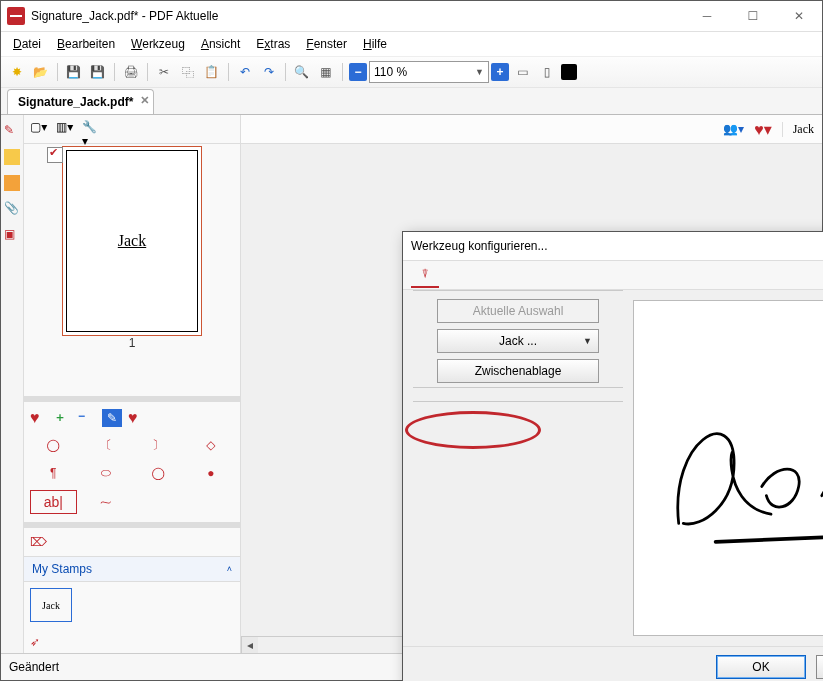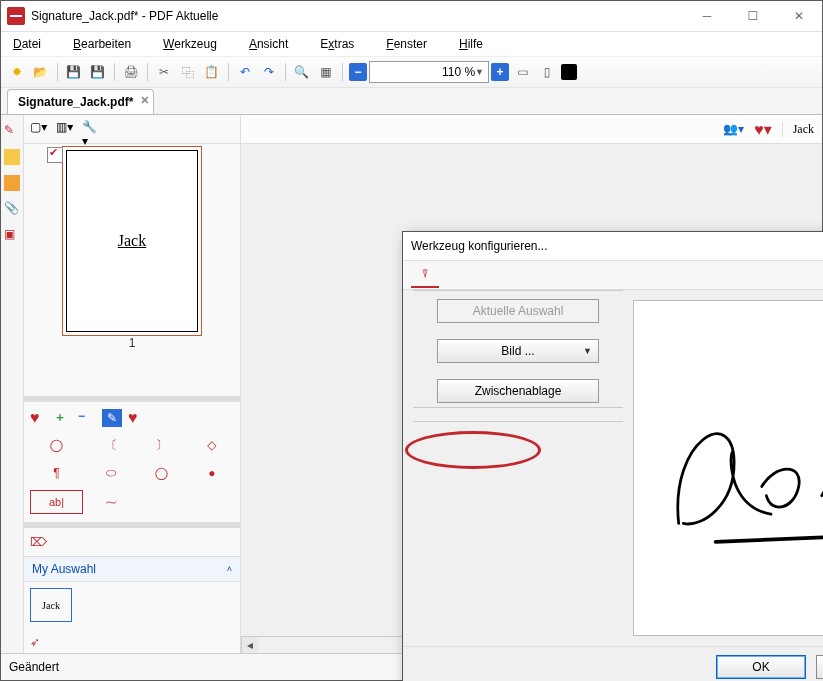--- a/index.html
+++ b/index.html
@@ -3,28 +3,28 @@
 <meta charset="utf-8">
 <style>
 html,body{margin:0;padding:0;font-family:"Segoe UI",Tahoma,sans-serif;font-size:12px;color:#000;background:#fff;}
 .window{width:823px;height:681px;border:1px solid #5a5a5a;display:flex;flex-direction:column;background:#fff;box-sizing:border-box;}
 .titlebar{height:30px;display:flex;align-items:center;background:#fff;border-bottom:1px solid #e0e0e0;}
 .titlebar .icon{width:18px;height:18px;margin:0 6px;background:#c1272d;border-radius:2px;position:relative;}
 .titlebar .icon:before{content:"";position:absolute;left:3px;top:8px;right:3px;border-top:2px solid #fff;}
 .titlebar .title{flex:0 0 auto;color:#000;}
 .titlebar .spacer{flex:1;}
 .winbtn{width:46px;height:30px;display:flex;align-items:center;justify-content:center;color:#666;}
-.menubar{height:24px;display:flex;align-items:center;padding:0 6px;gap:20px;border-bottom:1px solid #eee;}
+.menubar{height:24px;display:flex;align-items:center;padding:0 6px;gap:4px;border-bottom:1px solid #eee;}
 .menuitem{padding:2px 6px;}
 .menuitem u{text-decoration:underline;}
 .toolbar{height:30px;display:flex;align-items:center;padding:0 6px;gap:4px;border-bottom:1px solid #e5e5e5;background:linear-gradient(#fdfdfd,#f3f3f3);}
 .tbtn{width:20px;height:20px;display:flex;align-items:center;justify-content:center;border-radius:2px;color:#555;}
 .tsep{width:1px;height:18px;background:#ccc;margin:0 2px;}
 .zoombox{display:flex;align-items:center;gap:2px;}
-.zoomsel{width:110px;height:20px;border:1px solid #999;background:#fff;display:flex;align-items:center;padding:0 4px;font-size:12px;justify-content:flex-end;}
+.zoomsel{width:110px;height:20px;border:1px solid #999;background:#fff;display:flex;align-items:center;padding:0 4px;font-size:12px;justify-content:space-between;}
 .sqbtn{width:18px;height:18px;background:#2b6cd6;color:#fff;display:flex;align-items:center;justify-content:center;border-radius:2px;font-weight:bold;}
 .tabbar{height:26px;display:flex;align-items:flex-end;padding:0 6px;border-bottom:1px solid #bbb;background:#f5f5f5;}
 .doctab{height:24px;border:1px solid #bbb;border-bottom:none;border-radius:4px 4px 0 0;background:#fff;padding:0 20px 0 10px;display:flex;align-items:center;font-weight:bold;position:relative;}
 .doctab .x{position:absolute;right:4px;top:4px;color:#888;font-size:11px;}
 .body{flex:1;display:flex;min-height:0;}
 .sidebar{width:22px;background:#f5f5f5;border-right:1px solid #ddd;display:flex;flex-direction:column;align-items:center;gap:10px;padding-top:8px;}
 .sidebar div{width:16px;height:16px;}
 .panelcol{width:216px;border-right:1px solid #ddd;display:flex;flex-direction:column;background:#f9f9f9;}
 .pntoolbar{height:28px;border-bottom:1px solid #ddd;display:flex;align-items:center;gap:8px;padding:0 6px;}
 .pntoolbar .smico{width:18px;height:18px;}
@@ -63,21 +63,21 @@
 .dlgtitle{height:28px;display:flex;align-items:center;padding:0 8px;background:#fff;border-bottom:1px solid #ddd;}
 .dlgtitle .txt{flex:1;}
 .dlgtabstrip{height:28px;background:#f7f7f7;border-bottom:1px solid #ddd;display:flex;align-items:center;padding:0 8px;}
 .dlgtab{width:28px;height:24px;border-bottom:2px solid #c1272d;display:flex;align-items:center;justify-content:center;}
 .dlgbody{flex:1;display:flex;gap:10px;padding:10px;}
 .leftcol{width:210px;display:flex;flex-direction:column;gap:14px;}
 .group{}
 .grouplabel{font-size:11px;color:#333;position:relative;margin-bottom:8px;}
 .grouplabel:after{content:"";position:absolute;left:calc(100%);right:-120px;top:50%;}
 .groupline{height:1px;background:#c9c9c9;margin:-10px 0 8px 0;}
-.btnrow{display:flex;flex-direction:column;gap:16px;align-items:center;}
+.btnrow{display:flex;flex-direction:column;gap:6px;align-items:center;}
 .gbtn{width:160px;height:22px;border:1px solid #9a9a9a;background:linear-gradient(#fefefe,#e7e7e7);display:flex;align-items:center;justify-content:center;position:relative;}
 .gbtn.disabled{color:#9a9a9a;background:#f2f2f2;}
 .gbtn .dd{position:absolute;right:6px;font-size:9px;color:#333;}
 .desc textarea{width:200px;height:70px;resize:none;border:1px solid #999;font-family:inherit;font-size:12px;padding:2px 4px;box-sizing:border-box;}
 .ellipse{position:absolute;border:3px solid #c1272d;border-radius:50%;width:130px;height:32px;pointer-events:none;}
 .chkrow{display:flex;align-items:center;gap:6px;color:#8a8a8a;}
 .chkrow .box{width:12px;height:12px;border:1px solid #aaa;background:#fff;}
 .preview{flex:1;border:1px solid #bbb;background:#fff;display:flex;align-items:center;justify-content:center;}
 .dlgfooter{height:40px;border-top:1px solid #ddd;display:flex;align-items:center;justify-content:flex-end;gap:10px;padding:0 12px;background:#f0f0f0;}
 .dlgbtn{width:88px;height:22px;border:1px solid #888;background:linear-gradient(#fefefe,#e7e7e7);display:flex;align-items:center;justify-content:center;}
@@ -186,35 +186,35 @@
         </div>
         <div class="toolgrid">
           <div>◯</div>
           <div>〔</div>
           <div>〕</div>
           <div>◇</div>
           <div>¶</div>
           <div>⬭</div>
           <div>◯</div>
           <div>●</div>
-          <div style="font-size:11px;border:1px solid #c1272d;padding:0 18px">ab|</div>
+          <div style="font-size:14px;border:1px solid #c1272d;padding:0 12px">ab|</div>
           <div>⁓</div>
           <div></div>
             <div></div>
         </div>
       </div>
 
       <div class="hr"></div>
 
       <div style="display:flex;align-items:center;gap:8px;height:28px;padding:0 6px">
         <span style="color:#c1272d">⌦</span>
       </div>
 
       <div class="stampshdr">
-        <span>My Auswahl</span>
+        <span>My Stamps</span>
         <span style="font-size:9px">˄</span>
       </div>
       <div class="stampsbody">
         <div class="stamptile">
           <span class="jacksig">Jack</span>
         </div>
       </div>
 
       <div style="padding:4px 6px">
         <span style="color:#c1272d">➶</span>
@@ -248,21 +248,21 @@
         </div>
         <div class="dlgbody">
           <div class="leftcol">
             <div class="group">
               <div class="groupline"></div>
               <div class="btnrow">
                 <div class="gbtn disabled">
                   <span>Aktuelle Auswahl</span>
                 </div>
                 <div class="gbtn">
-                  <span>Bild ...</span>
+                  <span>Jack ...</span>
                   <span class="dd">▼</span>
                 </div>
                 <div class="gbtn">
                   <span>Zwischenablage</span>
                 </div>
               </div>
             </div>
 
             <div class="group desc" style="position:relative">
               <div class="groupline"></div>

